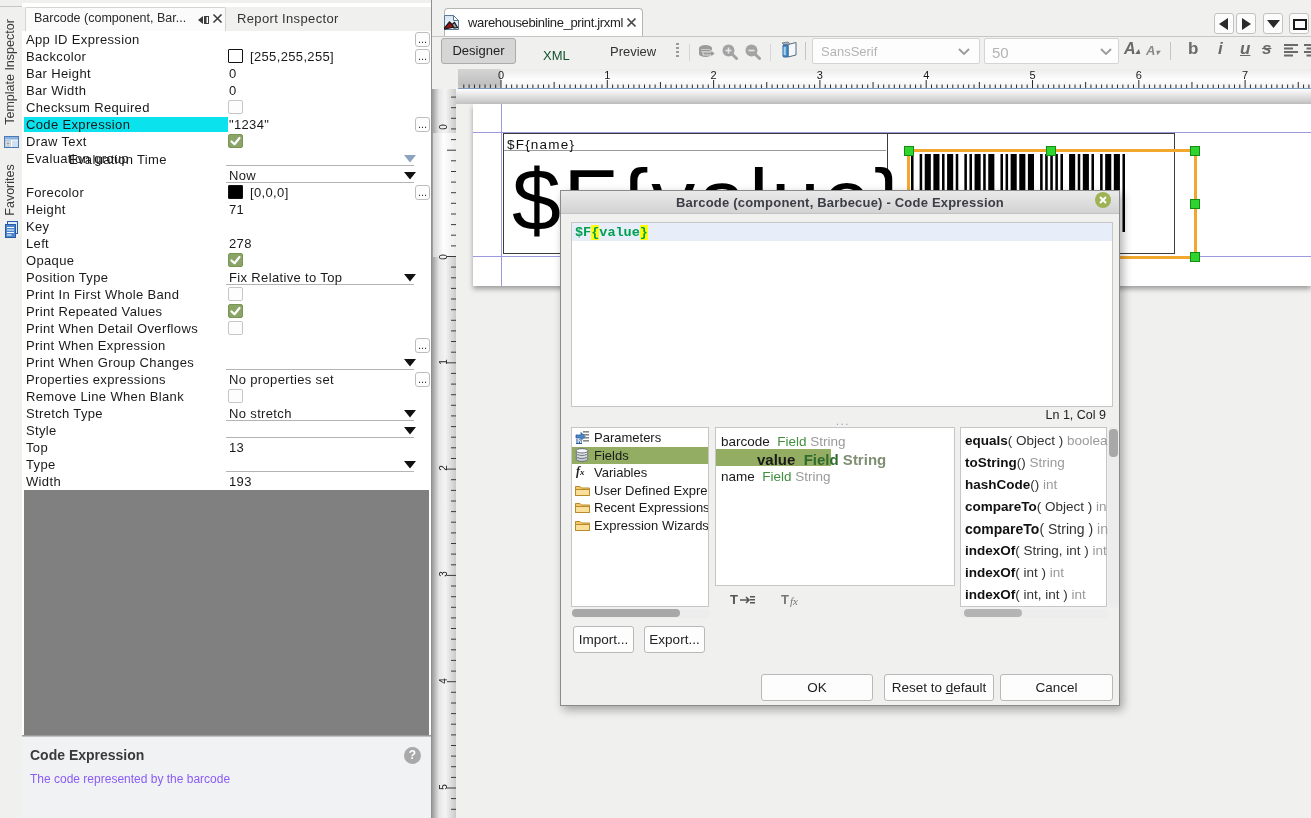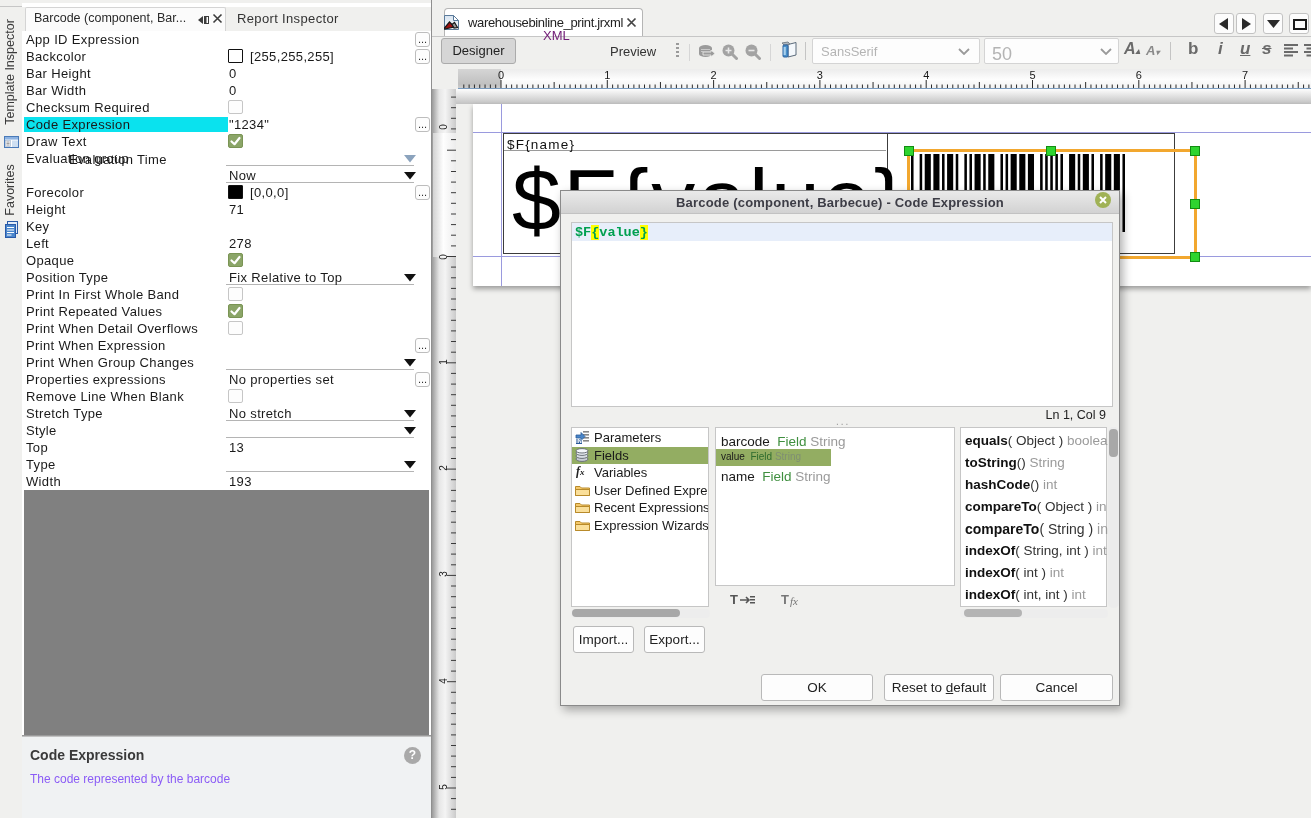--- a/index.html
+++ b/index.html
@@ -183,21 +183,21 @@
 <div class="abs" style="left:1263px;top:13px;width:20px;height:21px;background:#fcfcfc;border:1px solid #c2c2c2;border-radius:3px;"></div>
 <svg class="abs" style="left:1267px;top:20px;" width="13" height="9">
     <path d="M0 0 L13 0 L6.5 8 Z" fill="#2a2a2a"></path>
   </svg>
 <div class="abs" style="left:1289px;top:13px;width:20px;height:21px;background:#fcfcfc;border:1px solid #c2c2c2;border-radius:3px;"></div>
 <svg class="abs" style="left:1293px;top:19px;" width="14" height="11">
     <rect x="1" y="1" width="12" height="9" fill="none" stroke="#1a1a1a" stroke-width="2"></rect>
   </svg>
 
 <div class="abs" style="left:441px;top:38px;width:75px;height:26px;background:#d6d6d6;border:1px solid #ababab;border-radius:3px;text-align:center;font-size:13px;color:#222;line-height:24px;">Designer</div>
-<div class="abs" style="left:543px;top:28px;font-size:13px;color:#701a75;">XML</div>
+<div class="abs" style="left:543px;top:48px;font-size:13px;color:#14532d;">XML</div>
 <div class="abs" style="left:610px;top:44px;font-size:13px;color:#333;">Preview</div>
 <div class="abs" style="left:676px;top:43px;width:3px;height:16px;background:repeating-linear-gradient(#9a9a9a 0 2px, transparent 2px 4px);"></div>
 
 <div class="abs" style="left:689px;top:44px;width:1px;height:17px;background:#d6d6d6;"></div>
 <svg class="abs" style="left:698px;top:44px;" width="17" height="17">
   <ellipse cx="7.5" cy="4" rx="6.5" ry="3" fill="#9b9b9b"></ellipse>
   <rect x="1" y="4" width="13" height="6" fill="#9b9b9b"></rect>
   <ellipse cx="7.5" cy="10" rx="6.5" ry="3" fill="#9b9b9b"></ellipse>
   <path d="M5 8 L13 8 L13 6 L17 9.5 L13 13 L13 11 L5 11 Z" fill="#9b9b9b" stroke="#f0f0ee" stroke-width="0.8"></path>
   <path d="M3 5.5 h9 M3 7.5 h9" stroke="#c9c9c9" stroke-width="1"></path>
@@ -222,21 +222,21 @@
 </svg>
 <div class="abs" style="left:805px;top:42px;width:1px;height:18px;background:#c4c4c4;"></div>
 
 <div class="abs" style="left:812px;top:38px;width:168px;height:26px;background:#fdfdfd;border:1px solid #d4d4d4;border-radius:2px;"></div>
 <div class="abs" style="left:821px;top:44px;font-size:13px;color:#b4b4b4;">SansSerif</div>
 <svg class="abs" style="left:958px;top:48px;" width="12" height="7">
     <path d="M1 1 L6 6 L11 1" stroke="#9a9a9a" stroke-width="1.8" fill="none"></path>
   </svg>
 
 <div class="abs" style="left:984px;top:38px;width:135px;height:26px;background:#fdfdfd;border:1px solid #d4d4d4;border-radius:2px;"></div>
-<div class="abs" style="left:992px;top:44px;font-size:18px;color:#b4b4b4;">50</div>
+<div class="abs" style="left:992px;top:44px;font-size:15px;color:#b4b4b4;">50</div>
 <svg class="abs" style="left:1100px;top:48px;" width="12" height="7">
     <path d="M1 1 L6 6 L11 1" stroke="#9a9a9a" stroke-width="1.8" fill="none"></path>
   </svg>
 
 <div class="abs" style="left:1124px;top:40px;font-size:16px;font-weight:bold;font-style:italic;color:#6a6a6a;">A<span style="font-size:9px;">▴</span></div>
 <div class="abs" style="left:1146px;top:43px;font-size:13px;font-weight:bold;font-style:italic;color:#8a8a8a;">A<span style="font-size:8px;">▾</span></div>
 <div class="abs" style="left:1170px;top:42px;width:1px;height:18px;background:#c4c4c4;"></div>
 <div class="abs" style="left:1188px;top:39px;font-size:17px;font-weight:bold;color:#6a6a6a;">b</div>
 <div class="abs" style="left:1218px;top:39px;font-size:17px;font-weight:bold;font-style:italic;color:#6a6a6a;">i</div>
 <div class="abs" style="left:1240px;top:39px;font-size:17px;font-weight:bold;font-style:italic;color:#6a6a6a;text-decoration:underline;">u</div>
@@ -603,21 +603,21 @@
 <svg class="abs" style="left:575px;top:519px;" width="15" height="12">
 <path d="M0.5 2.5 L5 2.5 L6.5 4 L14.5 4 L14.5 11.5 L0.5 11.5 Z" fill="#f5c86a" stroke="#b88a2a"></path>
 <path d="M0.5 5.5 L14.5 5.5 L14.5 11.5 L0.5 11.5 Z" fill="#fadf9a" stroke="#b88a2a"></path>
   </svg>
 <div class="abs" style="left:594px;top:518px;font-size:13px;color:#1a1a1a;white-space:nowrap;max-width:114px;overflow:hidden;text-align:right;">Expression Wizards</div>
 <div class="abs" style="left:571px;top:609px;width:139px;height:9px;background:#ededed;border-radius:4px;"></div>
 <div class="abs" style="left:572px;top:609px;width:108px;height:8px;background:#a8a8a8;border-radius:4px;"></div>
 <div class="abs" style="left:715px;top:427px;width:240px;height:159px;background:#fff;border:1px solid #c6c6c6;"></div>
 <div class="abs" style="left:721px;top:434px;font-size:13.5px;color:#1a1a1a;">barcode<span style="color:#3f8f3f;">&nbsp;&nbsp;Field</span><span style="color:#9a9a9a;"> String</span></div>
 <div class="abs" style="left:716px;top:449px;width:115px;height:17px;background:#93ad62;"></div>
-<div class="abs" style="left:721px;top:451px;font-size:10px;color:#1a1a1a;">value<span style="color:#2e6b2e;">&nbsp;&nbsp;Field</span><span style="color:#7f8f72;"> String</span></div>
+<div class="abs" style="left:757px;top:451px;font-size:15px;color:#1a1a1a;font-weight:bold;">value<span style="color:#2e6b2e;">&nbsp;&nbsp;Field</span><span style="color:#7f8f72;"> String</span></div>
 <div class="abs" style="left:721px;top:469px;font-size:13.5px;color:#1a1a1a;">name<span style="color:#3f8f3f;">&nbsp;&nbsp;Field</span><span style="color:#9a9a9a;"> String</span></div>
 <svg class="abs" style="left:730px;top:593px;" width="26" height="14">
 <text x="0" y="11" font-size="13" font-weight="bold" fill="#555" font-family="Liberation Sans">T</text>
 <path d="M10 7 L19 7 M16 4 L19 7 L16 10" stroke="#555" stroke-width="1.6" fill="none"></path>
 <rect x="20" y="3" width="5" height="1.5" fill="#555"></rect>
     <rect x="20" y="6" width="5" height="1.5" fill="#555"></rect>
     <rect x="20" y="9" width="5" height="1.5" fill="#555"></rect>
   </svg>
 <svg class="abs" style="left:781px;top:593px;" width="22" height="14">
 <text x="0" y="11" font-size="13" font-weight="bold" fill="#777" font-family="Liberation Sans">T</text>

